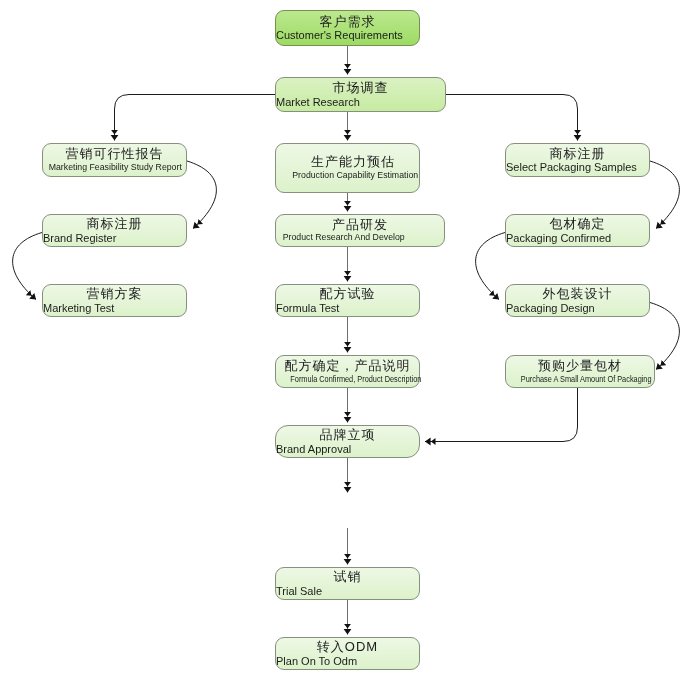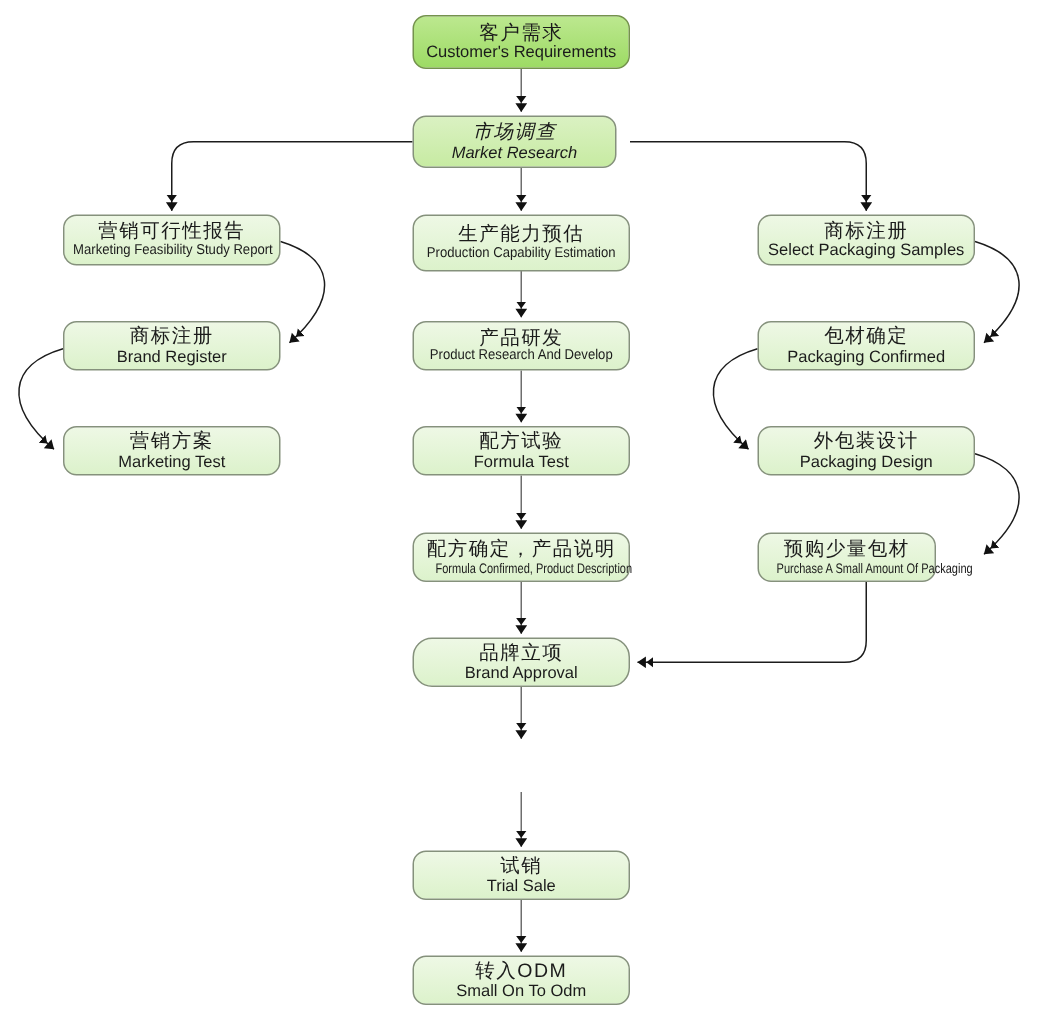--- a/index.html
+++ b/index.html
@@ -11,45 +11,44 @@
     overflow:hidden;
   }
   #wires{position:absolute;left:0;top:0;width:695px;height:677px;}
   .node{
     position:absolute;
     box-sizing:border-box;
     display:flex;flex-direction:column;
     align-items:center;justify-content:center;
     border:1px solid #85917c;
     border-radius:9px;
-    text-align:center;
     line-height:1.12;
     color:#1b1b1b;
     z-index:2;
   }
   .fill-bright{background:linear-gradient(#bce88f,#9ddb64);border-color:#74924d;}
   .fill-medium{background:linear-gradient(#daf1c2,#c7eba2);}
   .fill-pale{background:linear-gradient(#eef8e5,#dcf2cb);}
   .zh{font-size:13px;letter-spacing:1px;white-space:nowrap;}
   .en{font-size:11px;white-space:nowrap;width:100%;}
   .en-sm{font-size:9.5px;transform:scaleX(0.92);transform-origin:center;}
   .en-xs{font-size:9.2px;transform:scaleX(0.8);transform-origin:center;}
   .n0{left:275px;top:10px;width:145px;height:36px;}
-  .n1{left:275px;top:77px;width:136px;height:35px;font-style:italic;}
+  .n1{left:275px;top:77px;width:171px;height:35px;}
   .n2{left:42px;top:143px;width:145px;height:34px;}
-  .n3{left:275px;top:143px;width:145px;height:38px;}
+  .n3{left:275px;top:143px;width:145px;height:50px;padding-left:11px;}
   .n4{left:505px;top:143px;width:145px;height:34px;}
   .n5{left:42px;top:214px;width:145px;height:33px;}
-  .n6{left:275px;top:214px;width:145px;height:33px;}
+  .n6{left:275px;top:214px;width:170px;height:33px;}
   .n7{left:505px;top:214px;width:145px;height:33px;}
   .n8{left:42px;top:284px;width:145px;height:33px;}
   .n9{left:275px;top:284px;width:145px;height:33px;}
   .n10{left:505px;top:284px;width:145px;height:33px;}
   .n11{left:275px;top:355px;width:145px;height:33px;}
-  .n12{left:505px;top:355px;width:119px;height:33px;}
+  .n12{left:505px;top:355px;width:150px;height:33px;}
   .n13{left:275px;top:425px;width:145px;height:33px;border-radius:13px;}
   .n14{left:275px;top:495px;width:145px;height:33px;}
   .n15{left:275px;top:567px;width:145px;height:33px;}
   .n16{left:275px;top:637px;width:145px;height:33px;}
 </style>
 </head>
 <body>
 
 <div id="canvas">
 
@@ -153,16 +152,16 @@
   </div>
 
 
   <div class="node n15 fill-pale">
     <div class="zh">试销</div>
     <div class="en">Trial Sale</div>
   </div>
 
   <div class="node n16 fill-pale">
     <div class="zh">转入ODM</div>
-    <div class="en">Small On To Odm</div>
+    <div class="en">Plan On To Odm</div>
   </div>
 
 </div>
 
 </body></html>

